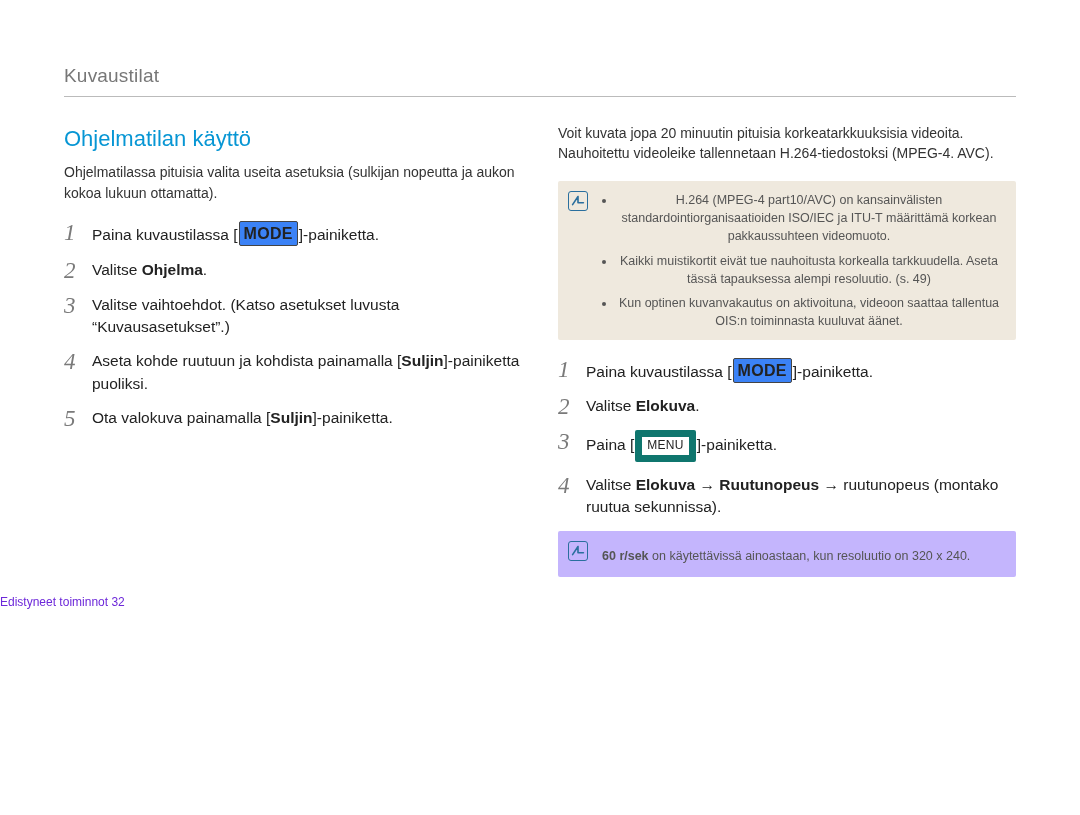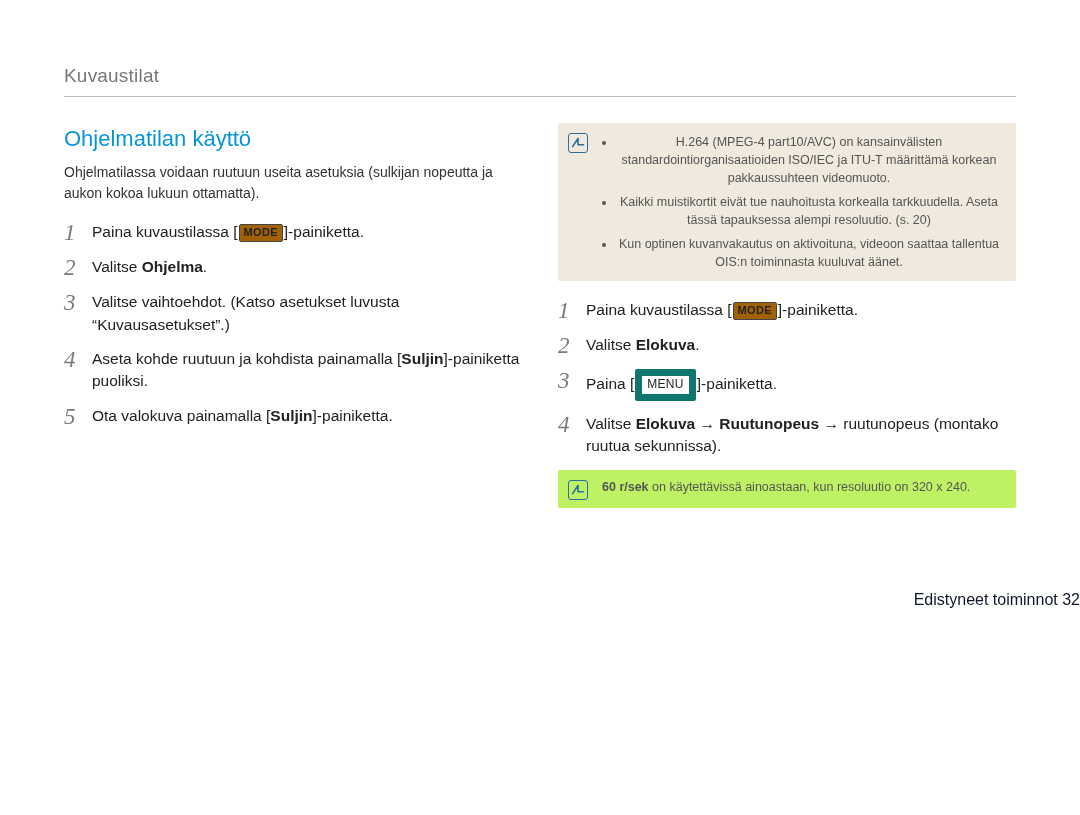--- a/index.html
+++ b/index.html
@@ -69,26 +69,26 @@
     width: 16px;
     flex-shrink: 0;
   }
   .steps .body {
     flex: 1;
   }
   .mode-box {
     display: inline-block;
     border: 1px solid #444;
     padding: 0 4px;
-    font-size: 11px;
+    font-size: 16px;
     font-weight: 700;
     vertical-align: 1px;
     margin: 0 1px;
     border-radius: 2px;
-    background: #a16207;
+    background: #3b82f6;
     letter-spacing: 0.3px;
   }
   .btn-box {
     display: inline-block;
     border: 7px solid #0f766e;
     padding: 0 5px;
     font-size: 12px;
     font-weight: 400;
     vertical-align: 1px;
     margin: 0 1px;
@@ -131,23 +131,23 @@
   }
   .note ul {
     margin: 0;
     padding-left: 14px;
   }
   .note ul li {
     margin-bottom: 6px;
   }
   .note ul li:last-child { margin-bottom: 0; }
   .note-single {
-    background: #bef264;
-    border-radius: 2px;
-    padding: 8px 14px 12px 44px;
+    background: #c4b5fd;
+    border-radius: 2px;
+    padding: 16px 14px 12px 44px;
     font-size: 12.5px;
     color: #555;
     position: relative;
   }
   .note-single .note-icon {
     position: absolute;
     left: 10px;
     top: 10px;
     width: 20px;
     height: 20px;
@@ -156,37 +156,37 @@
     box-sizing: border-box;
   }
   .arrow {
     font-weight: 400;
   }
   .footer {
     position: absolute;
     bottom: 18px;
     left: 0;
     right: 0;
-    text-align: right;
-    font-size: 16px;
-    color: #0f172a;
+    text-align: left;
+    font-size: 12px;
+    color: #6d28d9;
   }
   b { font-weight: 700; }
 </style>
 </head>
 <body>
 
 <div class="page">
   <div class="breadcrumb">Kuvaustilat</div>
 
   <div class="columns">
 
     <div class="col">
       <h2 class="section">Ohjelmatilan käyttö</h2>
-      <div class="intro">Ohjelmatilassa voidaan ruutuun useita asetuksia (sulkijan nopeutta ja aukon kokoa lukuun ottamatta).</div>
+      <div class="intro">Ohjelmatilassa pituisia valita useita asetuksia (sulkijan nopeutta ja aukon kokoa lukuun ottamatta).</div>
 
       <ol class="steps">
         <li>
           <div class="body">
             <span>Paina kuvaustilassa [</span><span class="mode-box">MODE</span><span>]-painiketta.</span>
           </div>
         </li>
         <li>
           <div class="body">
             <span>Valitse </span><b>Ohjelma</b><span>.</span>
@@ -202,30 +202,31 @@
         </li>
         <li>
           <div class="body">
             <span>Ota valokuva painamalla [</span><b>Suljin</b><span>]-painiketta.</span>
           </div>
         </li>
       </ol>
     </div>
 
     <div class="col">
+      <div class="intro">Voit kuvata jopa 20 minuutin pituisia korkeatarkkuuksisia videoita. Nauhoitettu videoleike tallennetaan H.264-tiedostoksi (MPEG-4. AVC).</div>
 
       <div class="note">
         <span class="note-icon">
           <svg viewBox="0 0 20 20">
               <path d="M4 14 L10 5 L10 12 L16 12" stroke="#2a6f9e" stroke-width="1.8" fill="none" stroke-linecap="round" stroke-linejoin="round"></path>
             </svg>
         </span>
         <ul>
           <li>H.264 (MPEG-4 part10/AVC) on kansainvälisten standardointiorganisaatioiden ISO/IEC ja ITU-T määrittämä korkean pakkaussuhteen videomuoto.</li>
-          <li>Kaikki muistikortit eivät tue nauhoitusta korkealla tarkkuudella. Aseta tässä tapauksessa alempi resoluutio. (s. 20)</li>
+          <li>Kaikki muistikortit eivät tue nauhoitusta korkealla tarkkuudella. Aseta tässä tapauksessa alempi resoluutio. (s. 49)</li>
           <li>Kun optinen kuvanvakautus on aktivoituna, videoon saattaa tallentua OIS:n toiminnasta kuuluvat äänet.</li>
         </ul>
       </div>
 
       <ol class="steps">
         <li>
           <div class="body">
             <span>Paina kuvaustilassa [</span><span class="mode-box">MODE</span><span>]-painiketta.</span>
           </div>
         </li>

